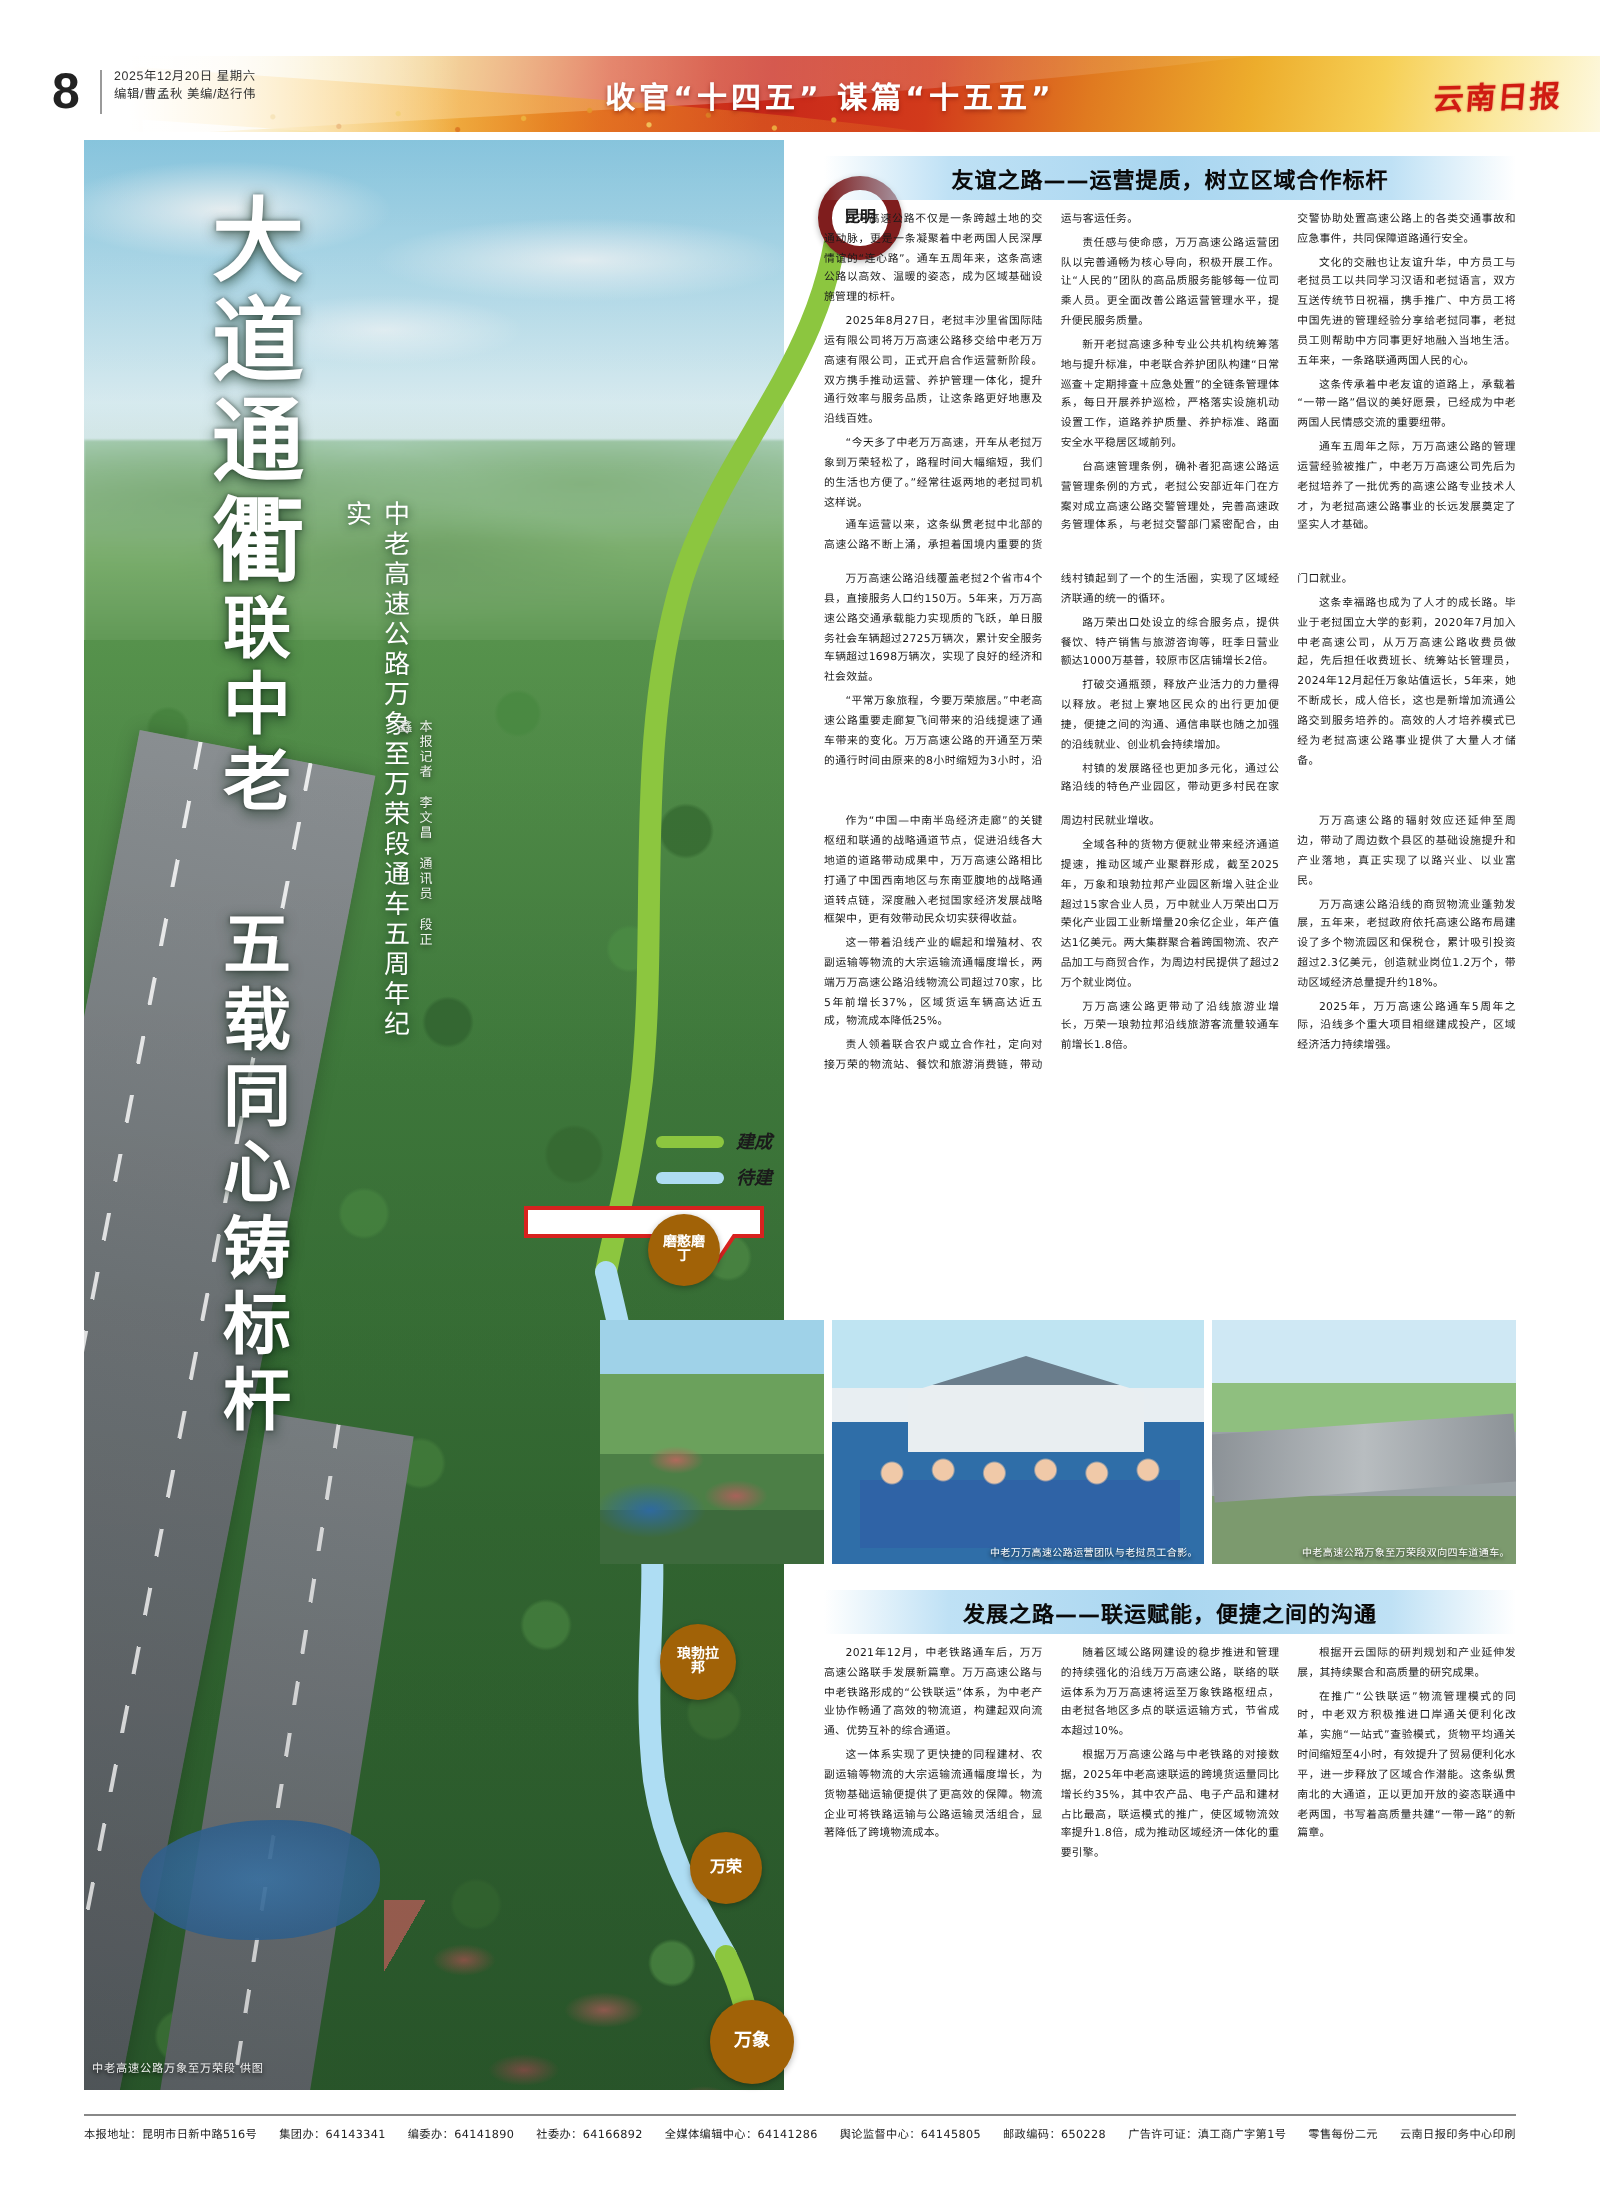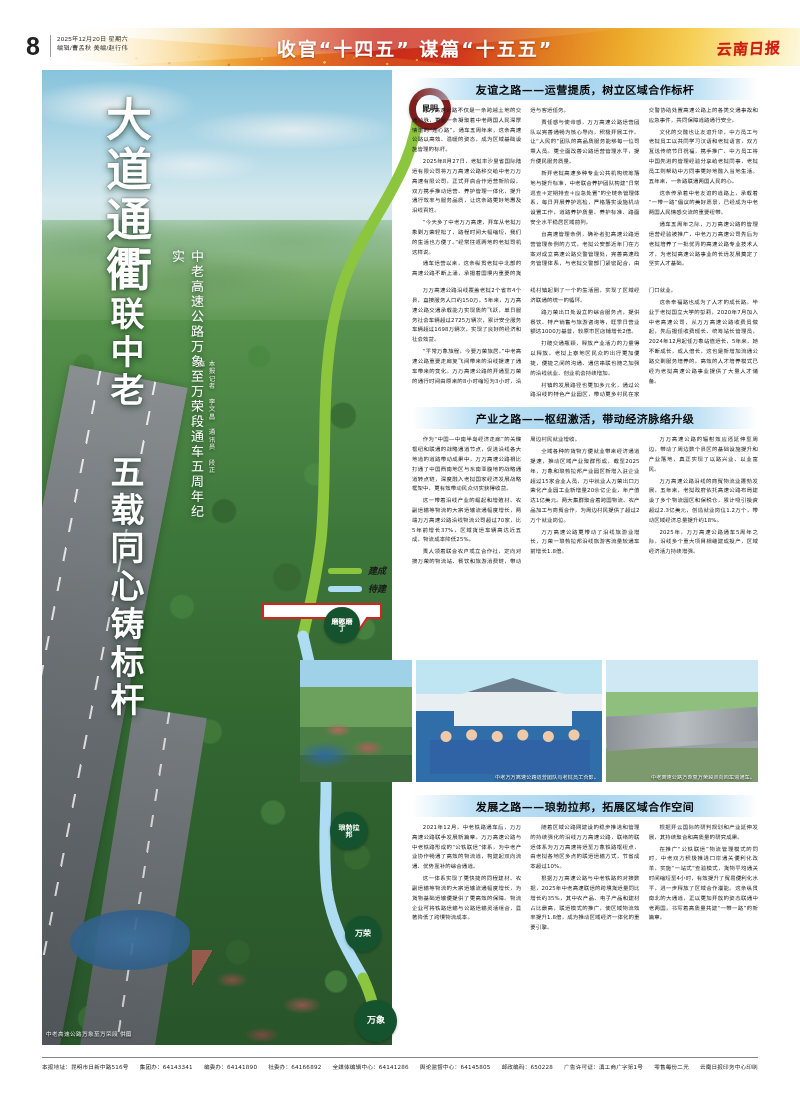--- a/index.html
+++ b/index.html
@@ -69,21 +69,21 @@
   .hd-meta {
     position: absolute; left: 57px; top: 7px; width: 160px;
     color: #333; line-height: 1.45;
   }
   .hd-meta .l1 { font-size: 6.2px; letter-spacing: .3px; white-space: nowrap; }
   .hd-meta .l2 { font-size: 6.2px; letter-spacing: .3px; white-space: nowrap; }
   .banner-title {
     position: absolute; left: 0; top: 0; width: 800px; height: 38px;
     display: flex; align-items: center; justify-content: center;
     font-family: "DejaVu Sans", sans-serif;
-    font-size: 19px; font-weight: bold; color: #ffffff;
+    font-size: 15px; font-weight: bold; color: #ffffff;
     letter-spacing: 2px;
     text-shadow: 0 1px 2px rgba(120,20,10,.55);
     padding-left: 30px;
   }
   .mh-logo {
     position: absolute; right: 8px; top: 5px; width: 86px; height: 28px;
     display: flex; align-items: center; justify-content: center;
     color: #d01b12; font-size: 15px; font-weight: bold;
     font-family: "DejaVu Serif", serif;
     letter-spacing: 1px;
@@ -226,21 +226,21 @@
   .route-svg { position: absolute; left: 255px; top: 70px; width: 190px; height: 975px; }
 
   .legend { position: absolute; left: 328px; top: 564px; width: 86px; font-style: italic; }
   .legend-row { display: flex; align-items: center; gap: 6px; margin-bottom: 5px; }
   .legend-bar { width: 34px; height: 6px; border-radius: 3px; }
   .legend-label { font-size: 9px; font-weight: bold; color: #1b1b1b; }
 
   .marker {
     position: absolute;
     border-radius: 50%;
-    background: #14532d;
+    background: #a16207;
     display: flex; align-items: center; justify-content: center;
     color: #ffffff; font-weight: bold;
     box-shadow: 0 1px 3px rgba(0,0,0,.3);
     text-align: center; line-height: 1.05;
   }
   .marker.hollow { background: #7f1d1d; }
   .marker.hollow .inner {
     background: #ffffff; border-radius: 50%;
     width: 66%; height: 66%;
     display: flex; align-items: center; justify-content: center;
@@ -421,21 +421,20 @@
 
     <div class="cols3 body-block">
       <p>万万高速公路沿线覆盖老挝2个省市4个县，直接服务人口约150万。5年来，万万高速公路交通承载能力实现质的飞跃，单日服务社会车辆超过2725万辆次，累计安全服务车辆超过1698万辆次，实现了良好的经济和社会效益。</p>
       <p>“平常万象旅程，今要万荣旅居。”中老高速公路重要走廊复飞间带来的沿线提速了通车带来的变化。万万高速公路的开通至万荣的通行时间由原来的8小时缩短为3小时，沿线村镇起到了一个的生活圈，实现了区域经济联通的统一的循环。</p>
       <p>路万荣出口处设立的综合服务点，提供餐饮、特产销售与旅游咨询等，旺季日营业额达1000万基普，较原市区店铺增长2倍。</p>
       <p>打破交通瓶颈，释放产业活力的力量得以释放。老挝上寮地区民众的出行更加便捷，便捷之间的沟通、通信串联也随之加强的沿线就业、创业机会持续增加。</p>
       <p>村镇的发展路径也更加多元化，通过公路沿线的特色产业园区，带动更多村民在家门口就业。</p>
       <p>这条幸福路也成为了人才的成长路。毕业于老挝国立大学的彭莉，2020年7月加入中老高速公司，从万万高速公路收费员做起，先后担任收费班长、统筹站长管理员，2024年12月起任万象站值运长，5年来，她不断成长，成人倍长，这也是新增加流通公路交到服务培养的。高效的人才培养模式已经为老挝高速公路事业提供了大量人才储备。</p>
     </div>
 
-    <div class="sec-head">产业之路——枢纽激活，带动经济脉络升级</div>
     <div class="cols3 body-block">
       <p>作为“中国—中南半岛经济走廊”的关键枢纽和联通的战略通道节点，促进沿线各大地道的道路带动成果中，万万高速公路相比打通了中国西南地区与东南亚腹地的战略通道转点链，深度融入老挝国家经济发展战略框架中，更有效带动民众切实获得收益。</p>
       <p>这一带着沿线产业的崛起和增殖材、农副运输等物流的大宗运输流通幅度增长，两端万万高速公路沿线物流公司超过70家，比5年前增长37%，区域货运车辆高达近五成，物流成本降低25%。</p>
       <p>责人领着联合农户或立合作社，定向对接万荣的物流站、餐饮和旅游消费链，带动周边村民就业增收。</p>
       <p>全域各种的货物方便就业带来经济通道提速，推动区域产业聚群形成，截至2025年，万象和琅勃拉邦产业园区新增入驻企业超过15家合业人员，万中就业人万荣出口万荣化产业园工业新增量20余亿企业，年产值达1亿美元。两大集群聚合着跨国物流、农产品加工与商贸合作，为周边村民提供了超过2万个就业岗位。</p>
       <p>万万高速公路更带动了沿线旅游业增长，万荣一琅勃拉邦沿线旅游客流量较通车前增长1.8倍。</p>
       <p>万万高速公路的辐射效应还延伸至周边，带动了周边数个县区的基础设施提升和产业落地，真正实现了以路兴业、以业富民。</p>
       <p>万万高速公路沿线的商贸物流业蓬勃发展，五年来，老挝政府依托高速公路布局建设了多个物流园区和保税仓，累计吸引投资超过2.3亿美元，创造就业岗位1.2万个，带动区域经济总量提升约18%。</p>
       <p>2025年，万万高速公路通车5周年之际，沿线多个重大项目相继建成投产，区域经济活力持续增强。</p>
     </div>
@@ -449,21 +448,21 @@
       <div class="bldg"></div>
       <div class="people"></div>
       <div class="cap">中老万万高速公路运营团队与老挝员工合影。</div>
     </div>
     <div class="ph ph3">
       <div class="cap">中老高速公路万象至万荣段双向四车道通车。</div>
     </div>
   </div>
 
   <div class="article" style="top:795px;">
-    <div class="sec-head">发展之路——琅勃拉邦，拓展区域合作空间</div>
+    <div class="sec-head">发展之路——联运赋能，便捷之间的沟通</div>
     <div class="cols3">
       <p>2021年12月，中老铁路通车后，万万高速公路联手发展新篇章。万万高速公路与中老铁路形成的“公铁联运”体系，为中老产业协作畅通了高效的物流道，构建起双向流通、优势互补的综合通道。</p>
       <p>这一体系实现了更快捷的同程建材、农副运输等物流的大宗运输流通幅度增长，为货物基础运输便提供了更高效的保障。物流企业可将铁路运输与公路运输灵活组合，显著降低了跨境物流成本。</p>
       <p>随着区域公路网建设的稳步推进和管理的持续强化的沿线万万高速公路，联络的联运体系为万万高速将运至万象铁路枢纽点，由老挝各地区多点的联运运输方式，节省成本超过10%。</p>
       <p>根据万万高速公路与中老铁路的对接数据，2025年中老高速联运的跨境货运量同比增长约35%，其中农产品、电子产品和建材占比最高，联运模式的推广，使区域物流效率提升1.8倍，成为推动区域经济一体化的重要引擎。</p>
       <p>根据开云国际的研判规划和产业延伸发展，其持续聚合和高质量的研究成果。</p>
       <p>在推广“公铁联运”物流管理模式的同时，中老双方积极推进口岸通关便利化改革，实施“一站式”查验模式，货物平均通关时间缩短至4小时，有效提升了贸易便利化水平，进一步释放了区域合作潜能。这条纵贯南北的大通道，正以更加开放的姿态联通中老两国，书写着高质量共建“一带一路”的新篇章。</p>
     </div>
   </div>
 

